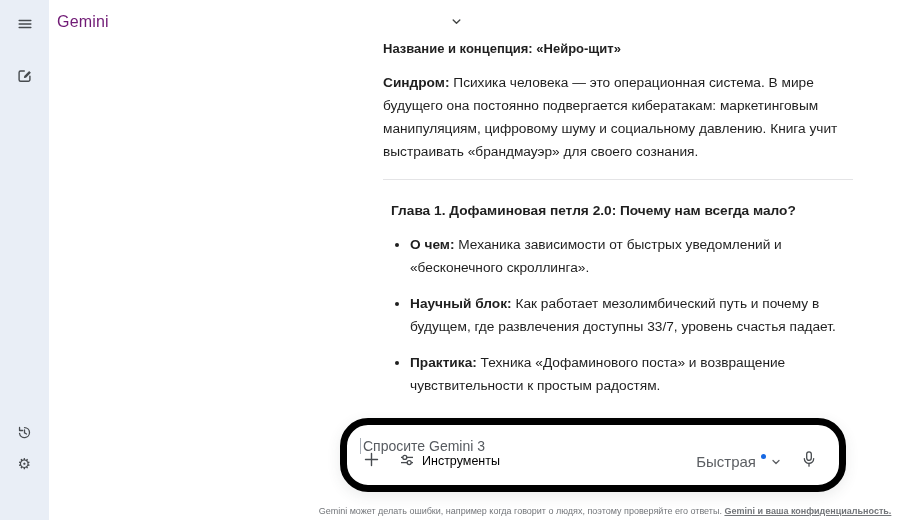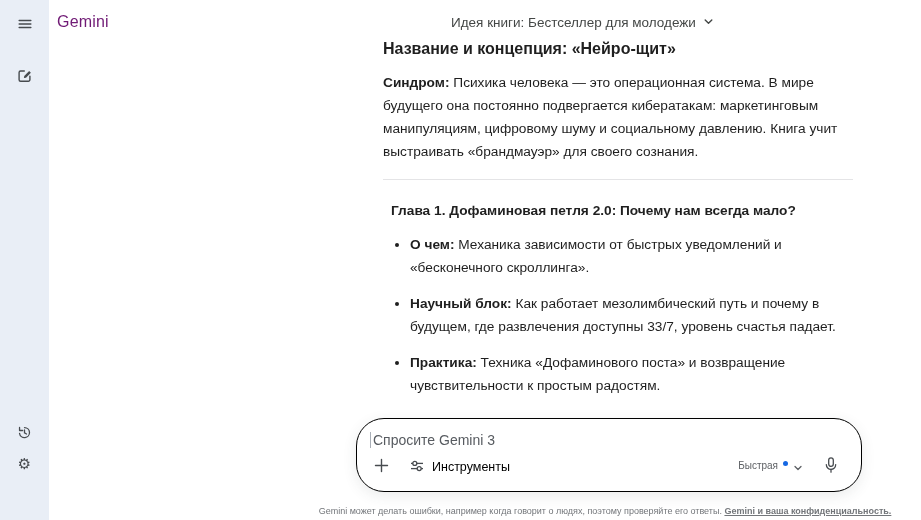--- a/index.html
+++ b/index.html
@@ -34,32 +34,32 @@
     position:absolute; left:451px; top:14px; z-index:20;
     display:inline-flex; align-items:center; gap:7px;
     font-size:13.5px; color:#444746; cursor:pointer;
   }
   .chat-title svg { margin-top:2px; }
   
   .content {
     position:absolute; left:383px; top:38px; width:470px; z-index:1;
     font-size:13.7px; line-height:23px; color:#1f1f1f;
   }
-  .content h1 { font-size:16px; line-height:22px; font-weight:bold; margin:0 0 11px; }
+  .content h1 { font-size:13px; line-height:22px; font-weight:bold; margin:0 0 11px; }
   .content .para b { font-weight:bold; }
   .content hr { border:none; border-top:1px solid #e4e4e6; margin:16px 0 0; }
   .content h2 { font-size:16.5px; line-height:22px; font-weight:bold; margin:23px 0 0; }
   .content h3 { font-size:13.7px; font-weight:bold; margin:19px 8px 11px; }
   .content ul { margin:0; padding-left:27px; }
   .content li { margin-bottom:13px; }
   .content li b { font-weight:bold; }
   
   .composer {
-    position:absolute; left:356px; top:418px; width:506px; height:74px;
-    background:#ffffff; border:1px solid #000000; border-radius:28px;
+    position:absolute; left:340px; top:418px; width:506px; height:74px;
+    background:#ffffff; border:7px solid #000000; border-radius:28px;
     box-shadow:0 4px 14px rgba(60,64,67,.10); z-index:10;
   }
   .prompt-row {
     display:flex; align-items:center; padding:13px 18px 0 13px;
     font-size:14px; color:#575b60;
   }
   .caret {
     display:inline-block; width:1px; height:16px; background:#a9afb7;
     margin-right:2px; vertical-align:middle;
   }
@@ -74,21 +74,21 @@
   }
   .tools-btn {
     display:flex; align-items:center; gap:8px; margin-left:15px;
     border:none; background:transparent; cursor:pointer;
     font-size:12.5px; color:#000000;
   }
   .bar-spacer { flex:1; }
   .model-btn {
     display:flex; align-items:flex-start; gap:5px;
     border:none; background:transparent; cursor:pointer;
-    font-size:10px; color:#5c5f63; margin-right:14px;
+    font-size:15px; color:#5c5f63; margin-right:14px;
   }
   .model-dot { width:5px; height:5px; border-radius:50%; background:#1668e3; margin-top:1px; }
   .model-btn svg { margin-top:3px; }
   
   .footer {
     position:absolute; left:289px; right:0; bottom:4px; z-index:10;
     text-align:center; font-size:9px; color:#73767a;
   }
   .footer a { color:#73767a; text-decoration:underline; cursor:pointer;font-weight:bold; }
 </style>
@@ -125,21 +125,20 @@
         </svg>
     </span>
   </button>
   <button class="rail-btn rail-settings">
     <span class="gear-glyph">⚙</span>
   </button>
 </aside>
 
 <div class="logo">Gemini</div>
 <div class="chat-title">
-  <span>Идея книги: Бестселлер для молодежи</span>
   <span>
     <svg width="11" height="11" viewBox="0 0 11 11">
         <path d="M2.2 3.9l3.3 3.3 3.3-3.3" fill="none" stroke="#444746" stroke-width="1.4" stroke-linecap="round" stroke-linejoin="round"></path>
       </svg>
   </span>
 </div>
 
 <main class="content">
   <h1>Название и концепция: «Нейро-щит»</h1>
   <p class="para"><b>Синдром:</b><span> Психика человека — это операционная система. В мире будущего она постоянно подвергается кибератакам: маркетинговым манипуляциям, цифровому шуму и социальному давлению. Книга учит выстраивать «брандмауэр» для своего сознания.</span></p>

